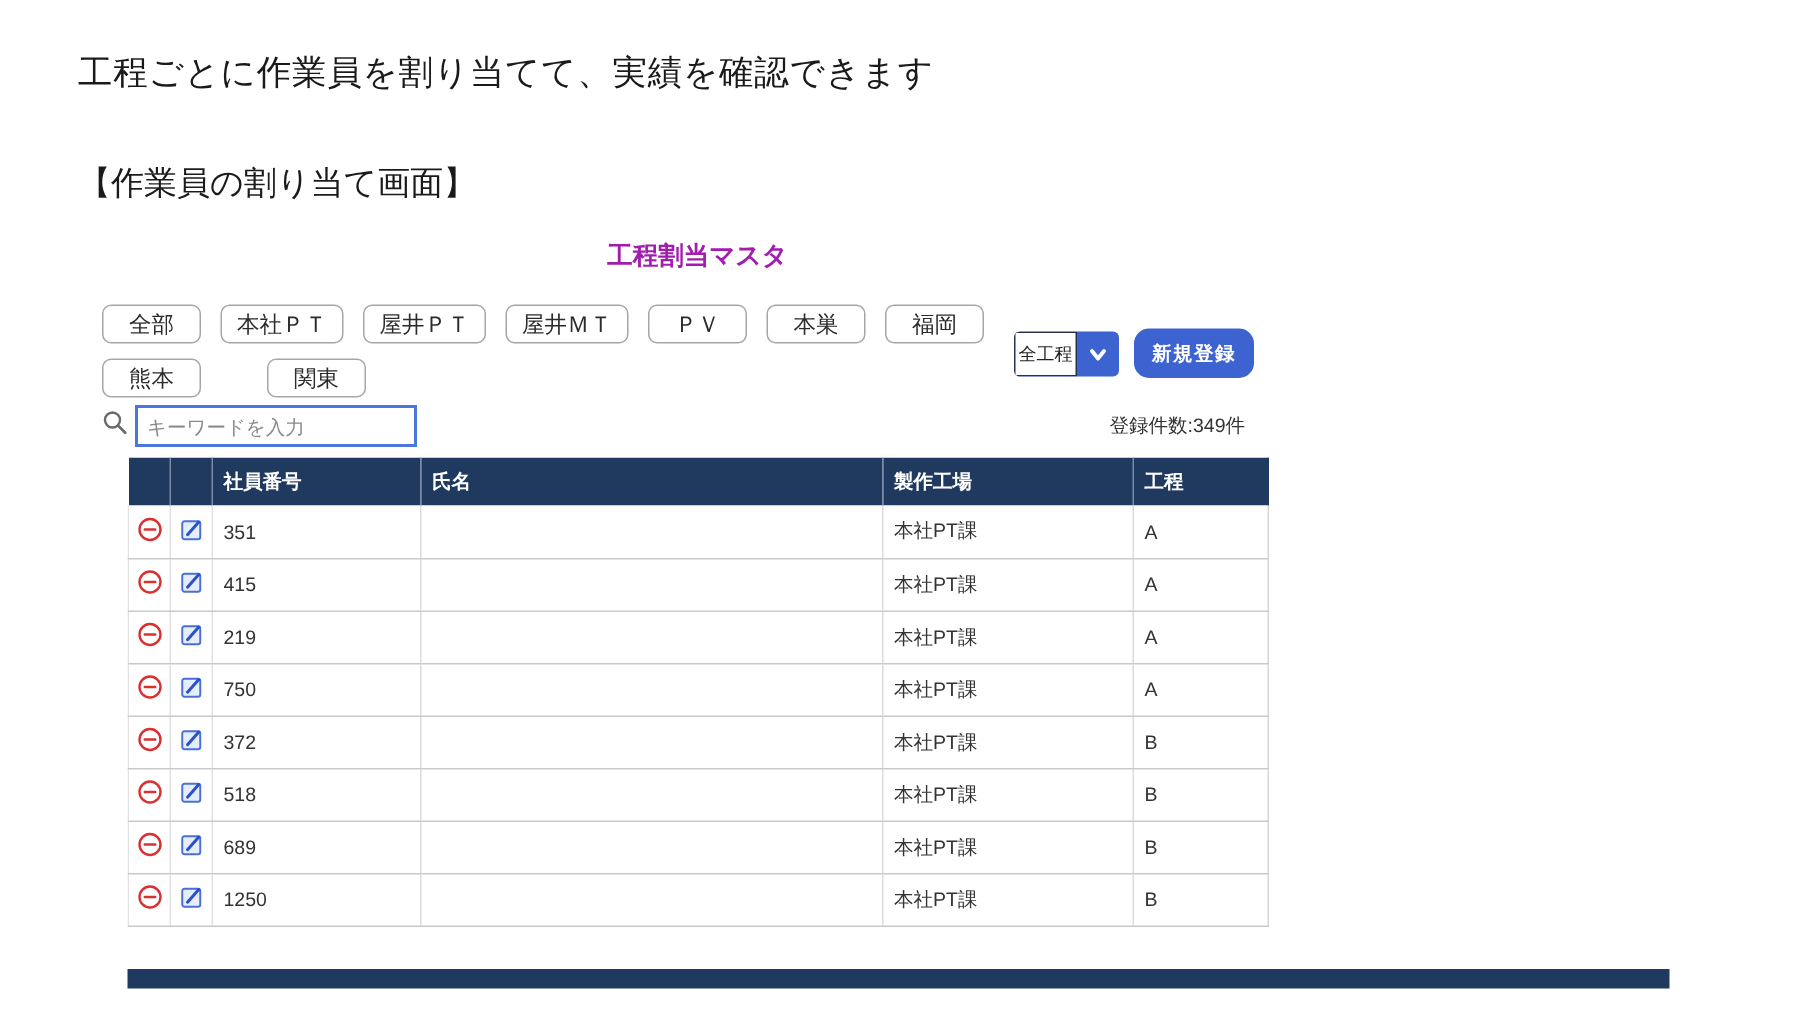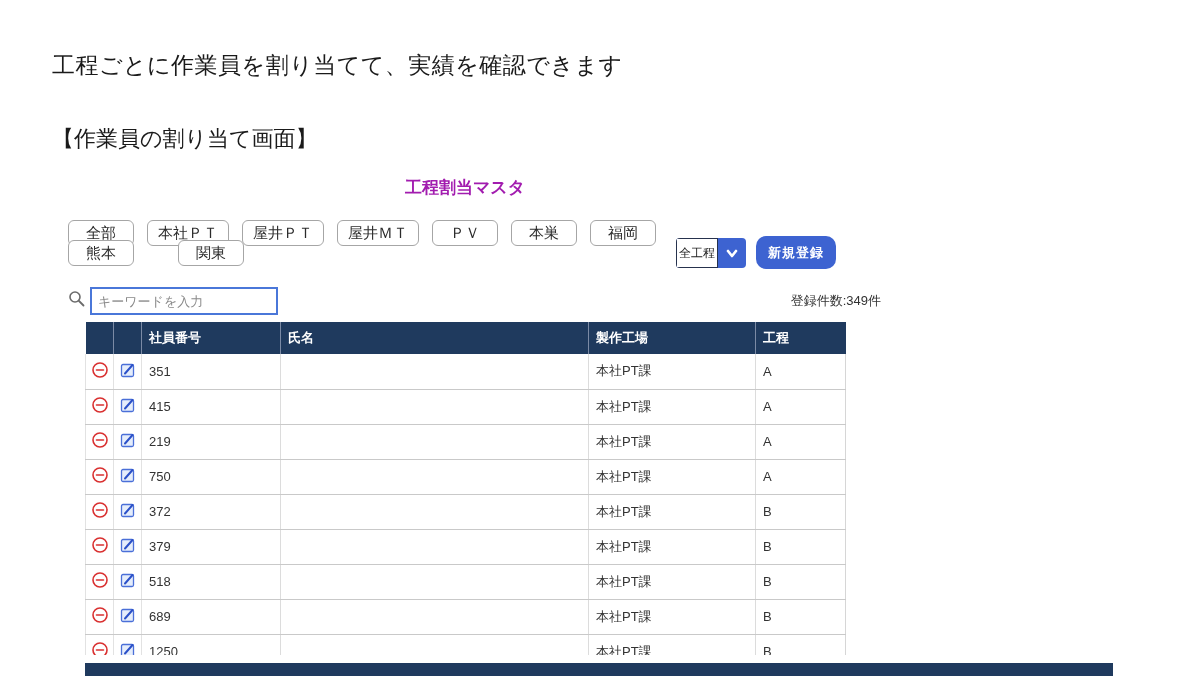--- a/index.html
+++ b/index.html
@@ -1,49 +1,49 @@
 <!DOCTYPE html>
 <html><head>
 <meta charset="utf-8">
 <style>
   * { margin:0; padding:0; box-sizing:border-box; }
   html,body { width:1200px; height:676px; background:#fff; overflow:hidden;
               font-family:"Liberation Sans","DejaVu Sans",sans-serif; }
-  .abs { position:absolute;margin-top:17px; }
+  .abs { position:absolute; }
 
   .heading1 { left:52px; top:33px; font-size:23px; color:#1a1a1a; font-weight:500; letter-spacing:.5px; }
   .heading2 { left:52px; top:107px; font-size:22px; color:#1a1a1a; font-weight:500; }
 
   .app-title { left:85px; top:159px; width:760px; text-align:center;
                font-size:17px; font-weight:bold; color:#a21caf; }
 
   .filter-row { left:68px; display:flex; gap:13px; }
   .filter-row.r1 { top:203px; }
-  .filter-row.r2 { top:223px;gap:44px; }
+  .filter-row.r2 { top:239px;gap:44px; }
   .filter-btn { min-width:66px; height:26px; padding:2px 10px; background:#fff;
                 border:1px solid #a6a6a6; border-radius:6px; font-size:15px; color:#2b2b2b;
                 display:flex; align-items:center; justify-content:center; cursor:pointer; }
 
   .proc-select { left:676px; top:221px; height:30px; display:flex; align-items:stretch;
                  background:#3d63d1; border-radius:4px; overflow:hidden; cursor:pointer; }
   .proc-field { width:42px; background:#fff; border:1px solid #26324d; font-size:12px; color:#222;
                 display:flex; align-items:center; justify-content:center; }
   .proc-caret { width:28px; display:flex; align-items:center; justify-content:center; }
 
   .register-btn { left:756px; top:219px; height:33px; padding:0 12px; background:#3d63d1;
                   border:none; border-radius:10px; color:#fff; font-size:13px; font-weight:bold;
                   letter-spacing:1px; cursor:pointer; }
 
   .search-icon { left:68px; top:273px; }
   .search-input { left:90px; top:270px; width:188px; height:23px; border:2px solid #4a77d9;
                   padding:12px 6px; font-size:13px; color:#333;
                   font-family:"Liberation Sans","DejaVu Sans",sans-serif; }
   .search-input::placeholder { color:#8a8a8a; }
 
-  .record-count { left:641px; top:275px; width:240px; text-align:right; font-size:13px; color:#333; }
+  .record-count { left:590px; top:275px; width:240px; text-align:right; font-size:13px; color:#333; }
 
   .table-wrap { left:85px; top:305px; width:761px; height:333px; overflow:hidden; }
   table { border-collapse:collapse; table-layout:fixed; width:760px; background:#fff; }
   th { background:#1f3a5e; color:#fff; font-size:13px; font-weight:bold; text-align:left;
        height:32px; padding:0 7px; border-right:1px solid #7b8aa5; }
   th:last-child { border-right:1px solid #1f3a5e; }
   td { height:35px; font-size:13px; color:#333; padding:0 7px;
        border-bottom:1px solid #c9c9c9; border-right:1px solid #dcdcdc; background:#fff; }
   td.icon-cell { text-align:center; padding:0; border-right:1px solid #e2e2e2; }
   tr td:first-child { border-left:1px solid #e2e2e2; }
@@ -213,38 +213,20 @@
                   <circle cx="9" cy="9" r="7" fill="none" stroke="#d93030" stroke-width="1.6"></circle>
                   <line x1="5.5" y1="9" x2="12.5" y2="9" stroke="#d93030" stroke-width="1.6" stroke-linecap="round"></line>
                 </svg></span>
             </button></td>
           <td class="icon-cell"><button class="icon-btn">
               <span><svg width="18" height="18" viewBox="0 0 18 18">
                   <rect x="2.5" y="3.5" width="12" height="12" rx="1.5" fill="#e5edfb" stroke="#4a6fd8" stroke-width="1.3"></rect>
                   <line x1="6" y1="12.5" x2="13.5" y2="4" stroke="#2b50c8" stroke-width="2" stroke-linecap="round"></line>
                 </svg></span>
             </button></td>
-          <td>379</td>
-          <td></td>
-          <td>本社PT課</td>
-          <td>B</td>
-        </tr>
-        <tr>
-          <td class="icon-cell"><button class="icon-btn">
-              <span><svg width="18" height="18" viewBox="0 0 18 18">
-                  <circle cx="9" cy="9" r="7" fill="none" stroke="#d93030" stroke-width="1.6"></circle>
-                  <line x1="5.5" y1="9" x2="12.5" y2="9" stroke="#d93030" stroke-width="1.6" stroke-linecap="round"></line>
-                </svg></span>
-            </button></td>
-          <td class="icon-cell"><button class="icon-btn">
-              <span><svg width="18" height="18" viewBox="0 0 18 18">
-                  <rect x="2.5" y="3.5" width="12" height="12" rx="1.5" fill="#e5edfb" stroke="#4a6fd8" stroke-width="1.3"></rect>
-                  <line x1="6" y1="12.5" x2="13.5" y2="4" stroke="#2b50c8" stroke-width="2" stroke-linecap="round"></line>
-                </svg></span>
-            </button></td>
           <td>518</td>
           <td></td>
           <td>本社PT課</td>
           <td>B</td>
         </tr>
         <tr>
           <td class="icon-cell"><button class="icon-btn">
               <span><svg width="18" height="18" viewBox="0 0 18 18">
                   <circle cx="9" cy="9" r="7" fill="none" stroke="#d93030" stroke-width="1.6"></circle>
                   <line x1="5.5" y1="9" x2="12.5" y2="9" stroke="#d93030" stroke-width="1.6" stroke-linecap="round"></line>

